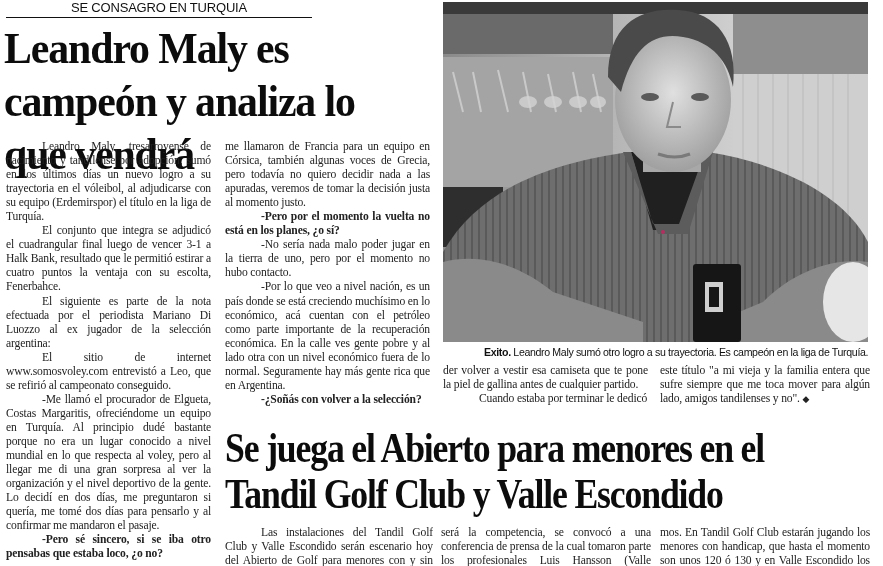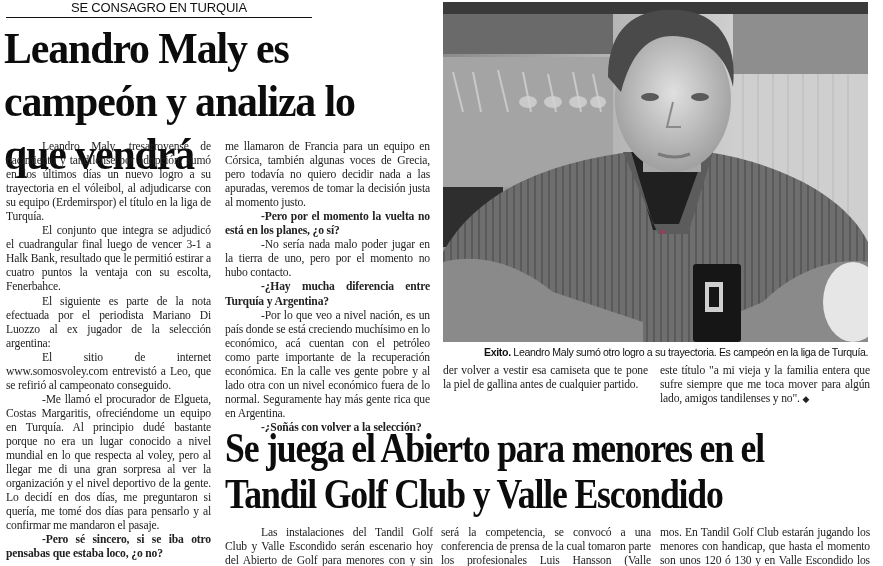--- a/index.html
+++ b/index.html
@@ -65,21 +65,20 @@
   <p>El sitio de internet www.somosvoley.com entrevistó a Leo, que se refirió al campeonato conseguido.</p>
   <p>-Me llamó el procurador de Elgueta, Costas Margaritis, ofreciéndome un equipo en Turquía. Al principio dudé bastante porque no era un lugar conocido a nivel mundial en lo que respecta al voley, pero al llegar me di una gran sorpresa al ver la organización y el nivel deportivo de la gente. Lo decidí en dos días, me preguntaron si quería, me tomé dos días para pensarlo y al confirmar me mandaron el pasaje.</p>
   <p class="q">-Pero sé sincero, si se iba otro pensabas que estaba loco, ¿o no?</p>
 
 </div>
 
 <div class="col col2">
   <p class="noind">me llamaron de Francia para un equipo en Córsica, también algunas voces de Grecia, pero todavía no quiero decidir nada a las apuradas, veremos de tomar la decisión justa al momento justo.</p>
   <p class="q">-Pero por el momento la vuelta no está en los planes, ¿o sí?</p>
   <p>-No sería nada malo poder jugar en la tierra de uno, pero por el momento no hubo contacto.</p>
-  <p class="q">-¿Hay mucha diferencia entre Turquía y Argentina?</p>
   <p>-Por lo que veo a nivel nación, es un país donde se está creciendo muchísimo en lo económico, acá cuentan con el petróleo como parte importante de la recuperación económica. En la calle ves gente pobre y al lado otra con un nivel económico fuera de lo normal. Seguramente hay más gente rica que en Argentina.</p>
   <p class="q">-¿Soñás con volver a la selección?</p>
 
 </div>
 
 <div class="photo">
   <svg width="425" height="340" viewBox="0 0 425 340" xmlns="http://www.w3.org/2000/svg">
     <defs>
       <linearGradient id="bg" x1="0" y1="0" x2="1" y2="0">
         <stop offset="0" stop-color="#8a8a8a"></stop>
@@ -134,20 +133,21 @@
     <circle cx="220" cy="230" r="2" fill="#b03060"></circle>
   </svg>
 </div>
 
 <div class="caption">
   <b>Exito.</b><span> Leandro Maly sumó otro logro a su trayectoria. Es campeón en la liga de Turquía.</span>
 </div>
 
 <div class="col col3">
   <p class="noind">der volver a vestir esa camiseta que te pone la piel de gallina antes de cualquier partido.</p>
+  <p>Cuando estaba por terminar le dedicó</p>
 </div>
 
 <div class="col col4">
   <p class="noind"><span>este título "a mi vieja y la familia entera que sufre siempre que me toca mover para algún lado, amigos tandilenses y no".</span> <span class="diamond">◆</span></p>
 </div>
 
 <h1 class="headline2">Se juega el Abierto para menores en el Tandil Golf Club y Valle Escondido</h1>
 
 <div class="col col5">
   <p>Las instalaciones del Tandil Golf Club y Valle Escondido serán escenario hoy del Abierto de Golf para menores con y sin handicap,</p>

